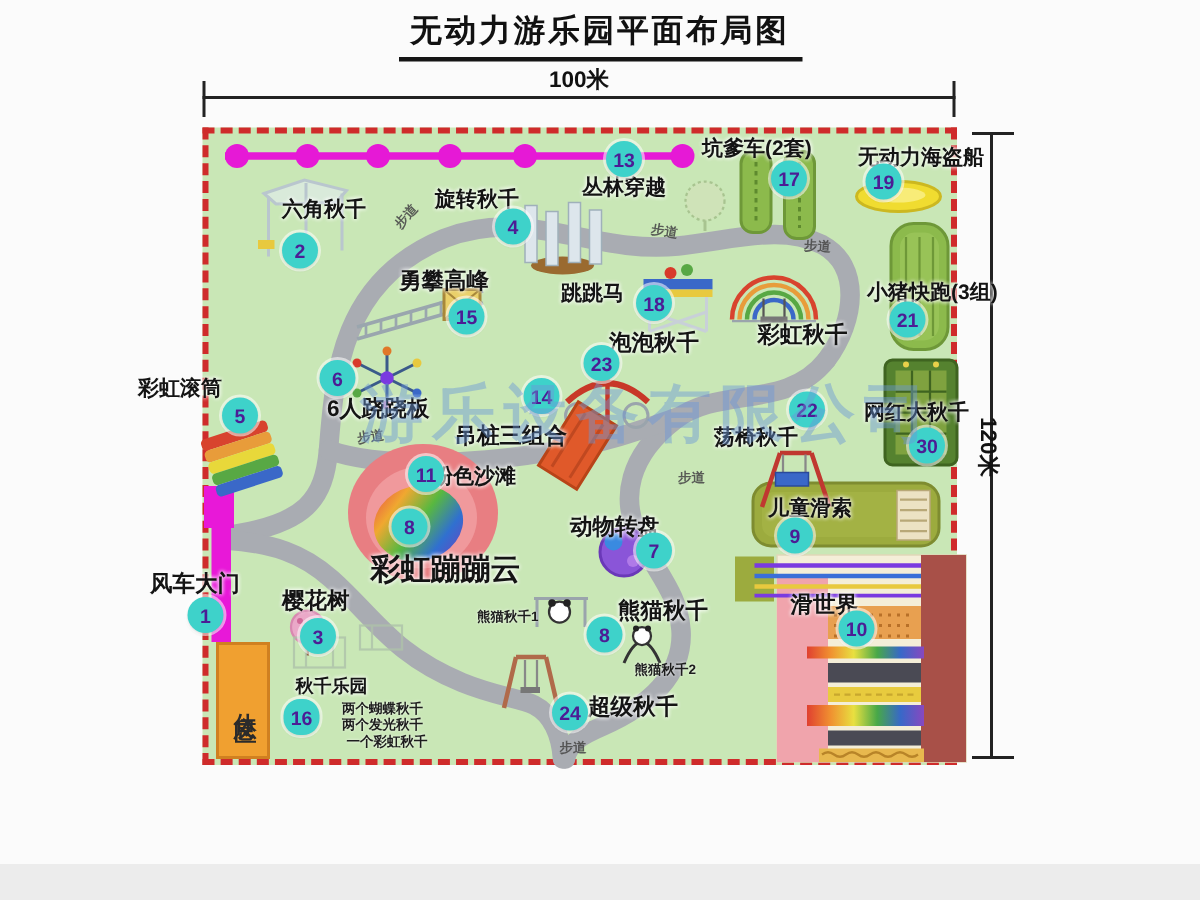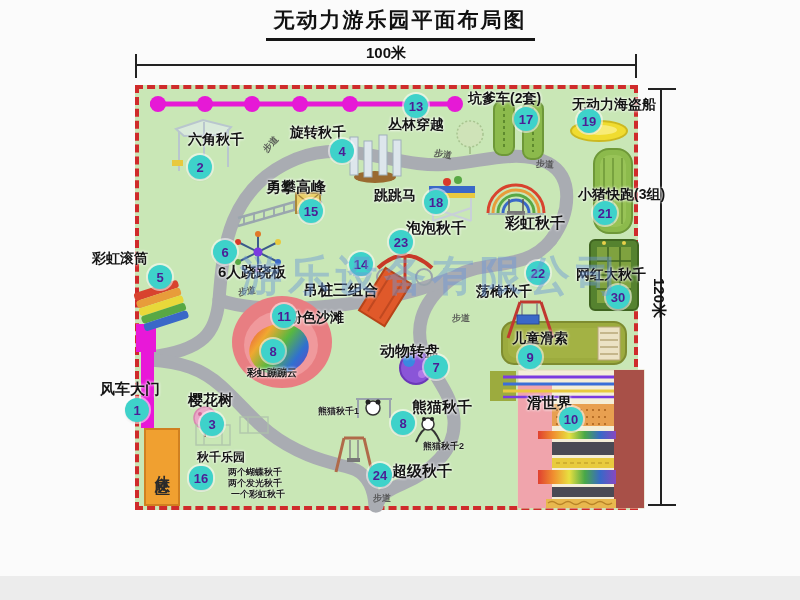--- a/index.html
+++ b/index.html
@@ -308,21 +308,21 @@
       <div class="flabel" style="left: 406px; top: 219px; font-size: 15px;">泡泡秋千</div>
       <div class="flabel" style="left: 92px; top: 250px; font-size: 14px;">彩虹滚筒</div>
       <div class="flabel" style="left: 218px; top: 263px; font-size: 15px;">6人跷跷板</div>
       <div class="flabel" style="left: 576px; top: 266px; font-size: 14px;">网红大秋千</div>
       <div class="flabel" style="left: 303px; top: 281px; font-size: 15px;">吊桩三组合</div>
       <div class="flabel" style="left: 476px; top: 283px; font-size: 14px;">荡椅秋千</div>
       <div class="flabel" style="left: 288px; top: 309px; font-size: 14px;">粉色沙滩</div>
       <div class="flabel" style="left: 512px; top: 330px; font-size: 14px;">儿童滑索</div>
       <div class="flabel" style="left: 380px; top: 342px; font-size: 15px;">动物转盘</div>
       <div class="flabel" style="left: 100px; top: 380px; font-size: 15px;">风车大门</div>
-      <div class="flabel" style="left: 247px; top: 366px; font-size: 10px;">彩虹蹦蹦云</div>
+      <div class="flabel" style="left: 247px; top: 366px; font-size: 20px;">彩虹蹦蹦云</div>
       <div class="flabel" style="left: 527px; top: 394px; font-size: 15px;">滑世界</div>
       <div class="flabel" style="left: 188px; top: 391px; font-size: 15px;">樱花树</div>
       <div class="flabel" style="left: 412px; top: 398px; font-size: 15px;">熊猫秋千</div>
       <div class="flabel" style="left: 197px; top: 449px; font-size: 12px;">秋千乐园</div>
       <div class="flabel" style="left: 392px; top: 462px; font-size: 15px;">超级秋千</div>
     </div>
 
   <div class="layer">
 
   <div class="sublabel" style="left: 318px; top: 405px;">熊猫秋千1</div>

